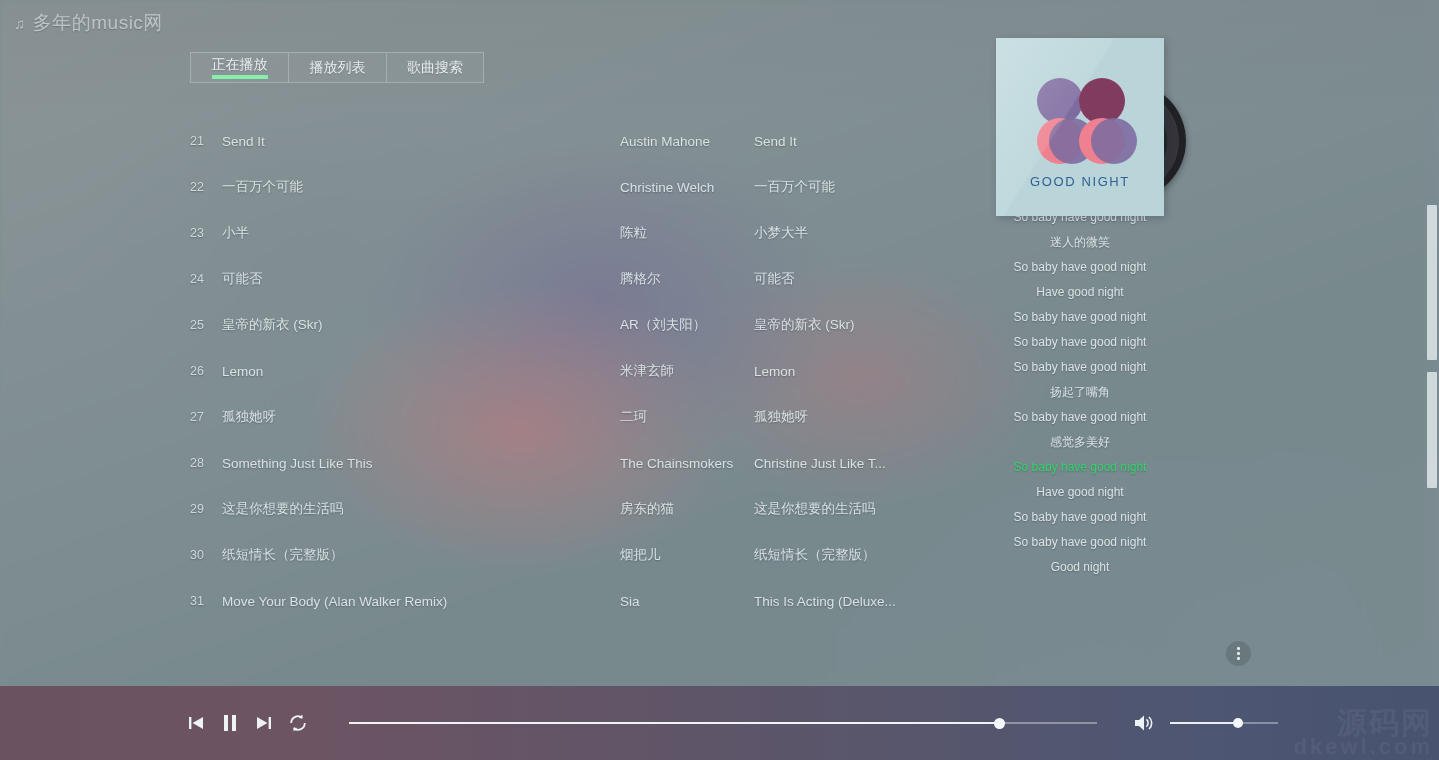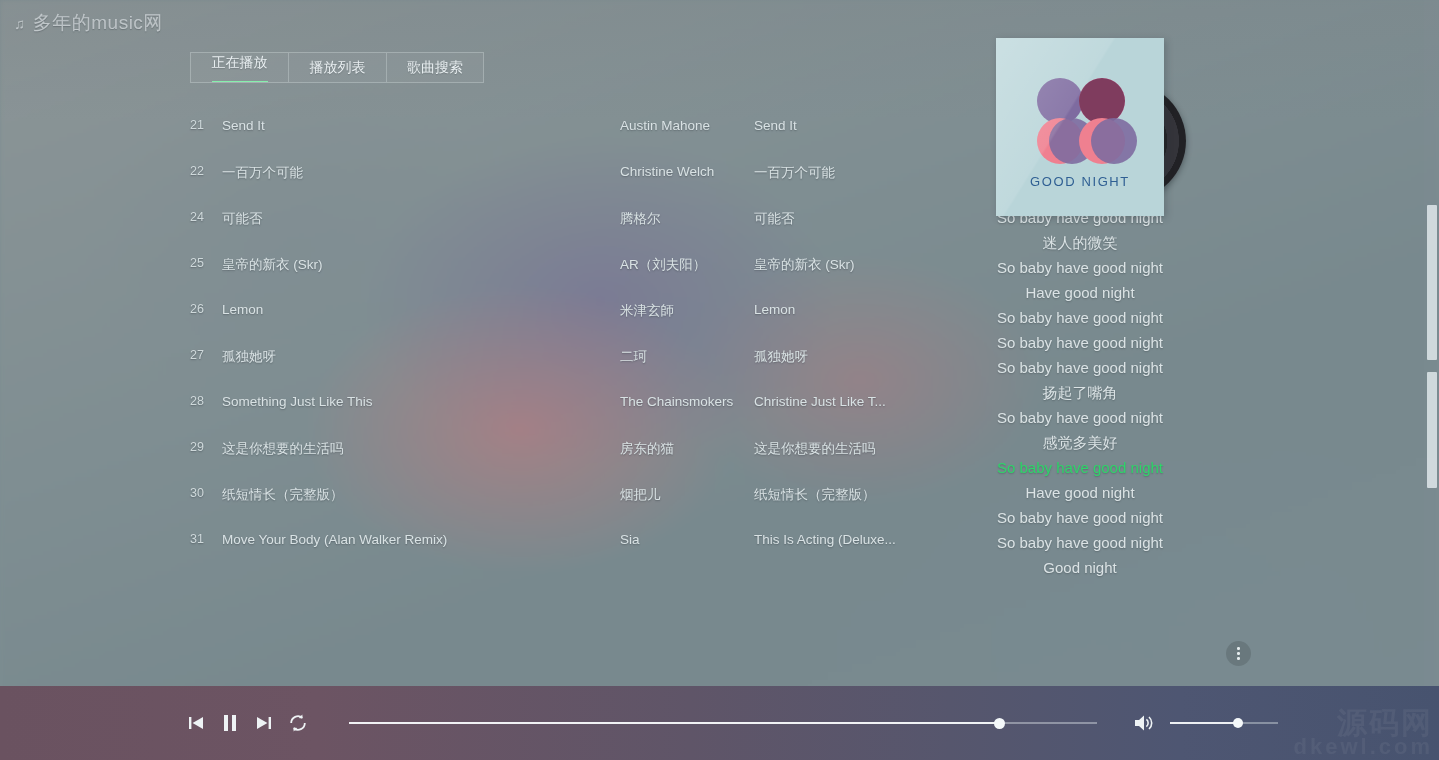--- a/index.html
+++ b/index.html
@@ -77,31 +77,32 @@
     justify-content: center;
     font-size: 14px;
     color: #e8eef0;
     border: 1px solid rgba(226,234,236,0.30);
     border-right: none;
     background: rgba(255,255,255,0.045);
     cursor: pointer;
     text-shadow: 0 1px 1px rgba(60,70,75,0.3);
   }
   .tab:last-child { border-right: 1px solid rgba(226,234,236,0.30); font-family: Liberation Mono, monospace; }
-  .tab.active .tab-text { border-bottom: 1px solid #86efac; padding-bottom: 9px; }
+  .tab.active .tab-text { border-bottom: 4px solid #86efac; padding-bottom: 1px; }
 
   
   .song-table {
     position: absolute;
     left: 190px; top: 118px;
     width: 1010px;
     z-index: 6;
   }
   .song-row {
     display: flex;
+    align-items: center;
     height: 46px;
     color: #d9e2e4;
     font-size: 13.5px;
     text-shadow: 0 1px 1.5px rgba(55,65,70,0.45);
     cursor: pointer;
   }
   .col-index {
     width: 32px;
     font-size: 12.5px;
     color: #cfd9db;
@@ -204,21 +205,21 @@
   .lyrics {
     position: absolute;
     left: 996px; top: 205px;
     width: 168px;
     height: 430px;
     overflow: hidden;
     text-align: center;
     z-index: 6;
   }
   .lyric-line {
-    font-size: 15px;
+    font-size: 12px;
     line-height: 25px;
     color: #dbe3e5;
     white-space: nowrap;
     text-shadow: 0 1px 1.5px rgba(55,65,70,0.4);
   }
   .lyric-line.active { color: #2fd46a; }
   .lyric-line.blank { color: transparent; }
 
   
   .more-btn {
@@ -402,20 +403,26 @@
       <div class="col-index">21</div>
       <div class="col-title">Send It</div>
       <div class="col-artist">Austin Mahone</div>
       <div class="col-album">Send It</div>
     </div>
     <div class="song-row">
       <div class="col-index">22</div>
       <div class="col-title">一百万个可能</div>
       <div class="col-artist">Christine Welch</div>
       <div class="col-album">一百万个可能</div>
+    </div>
+    <div class="song-row">
+      <div class="col-index">23</div>
+      <div class="col-title">小半</div>
+      <div class="col-artist">陈粒</div>
+      <div class="col-album">小梦大半</div>
     </div>
     <div class="song-row">
       <div class="col-index">24</div>
       <div class="col-title">可能否</div>
       <div class="col-artist">腾格尔</div>
       <div class="col-album">可能否</div>
     </div>
     <div class="song-row">
       <div class="col-index">25</div>
       <div class="col-title">皇帝的新衣 (Skr)</div>

